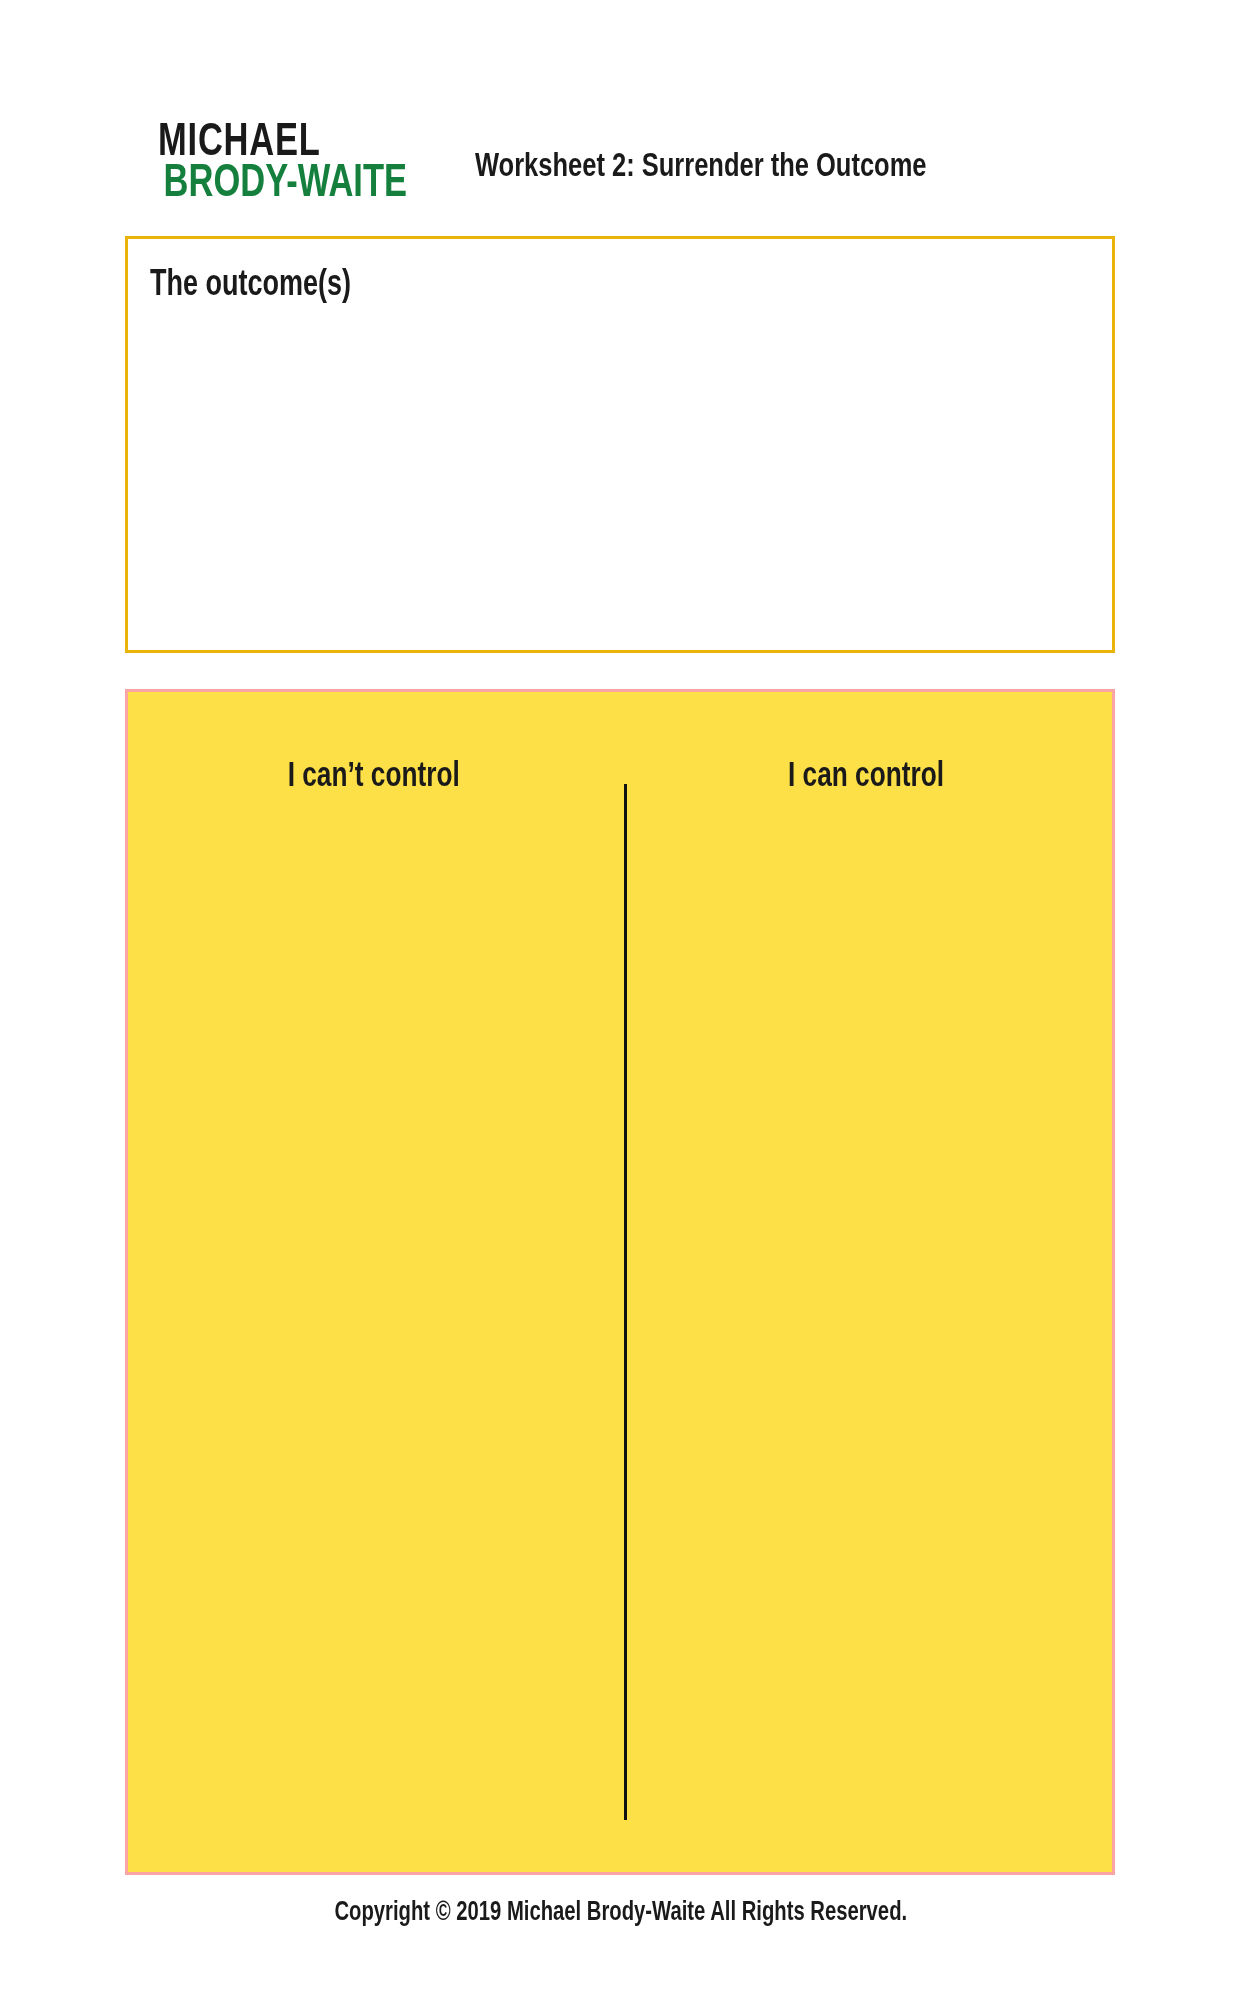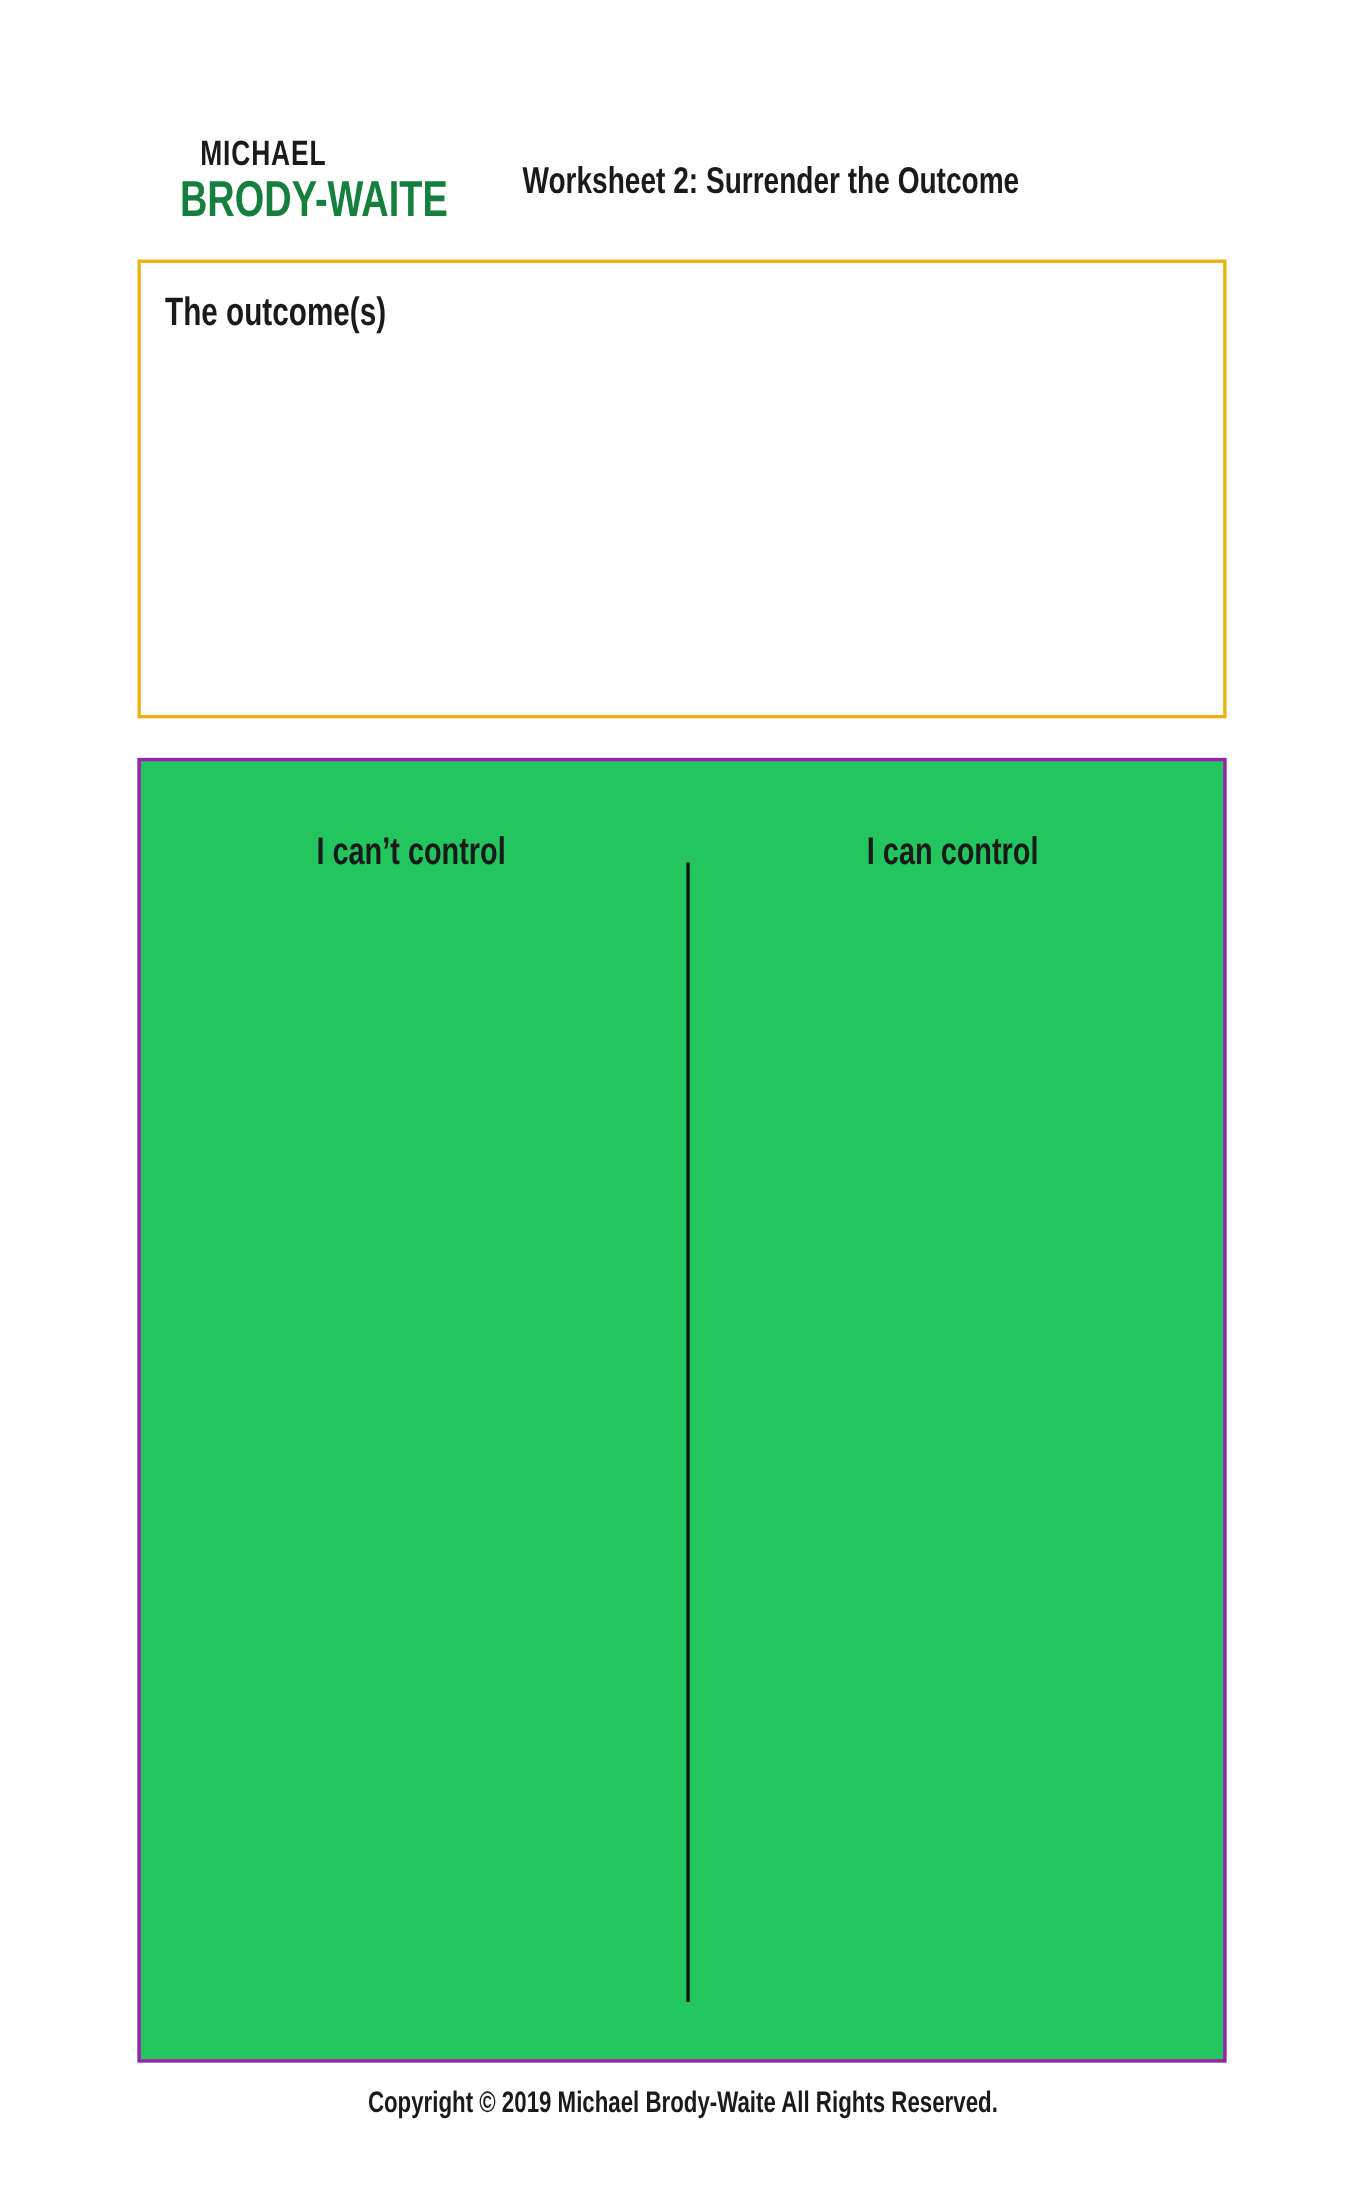--- a/index.html
+++ b/index.html
@@ -30,21 +30,21 @@
   .logo {
     position: absolute;
     left: 123px;
     top: 118px;
     width: 232px;
     text-align: center;
     line-height: 0;
   }
   .logo-line1 {
     display: block;
-    font-size: 32px;
+    font-size: 46px;
     line-height: 42px;
     letter-spacing: 1px;
     color: #1a1a1a;
   }
   .logo-line2 {
     display: block;
     font-size: 46px;
     line-height: 40px;
     letter-spacing: 0px;
     color: #15803d;
@@ -86,23 +86,23 @@
     bottom: 0;
   }
 
   
   .control-box {
     position: absolute;
     left: 125px;
     top: 689px;
     width: 990px;
     height: 1186px;
-    border: 3px solid #a21caf;
+    border: 3px solid #fca5a5;
     box-sizing: border-box;
-    background: #22c55e;
+    background: #fde047;
   }
   .col-headers {
     position: absolute;
     left: 0;
     right: 0;
     top: 62px;
     display: flex;
   }
   .col-header {
     width: 50%;

